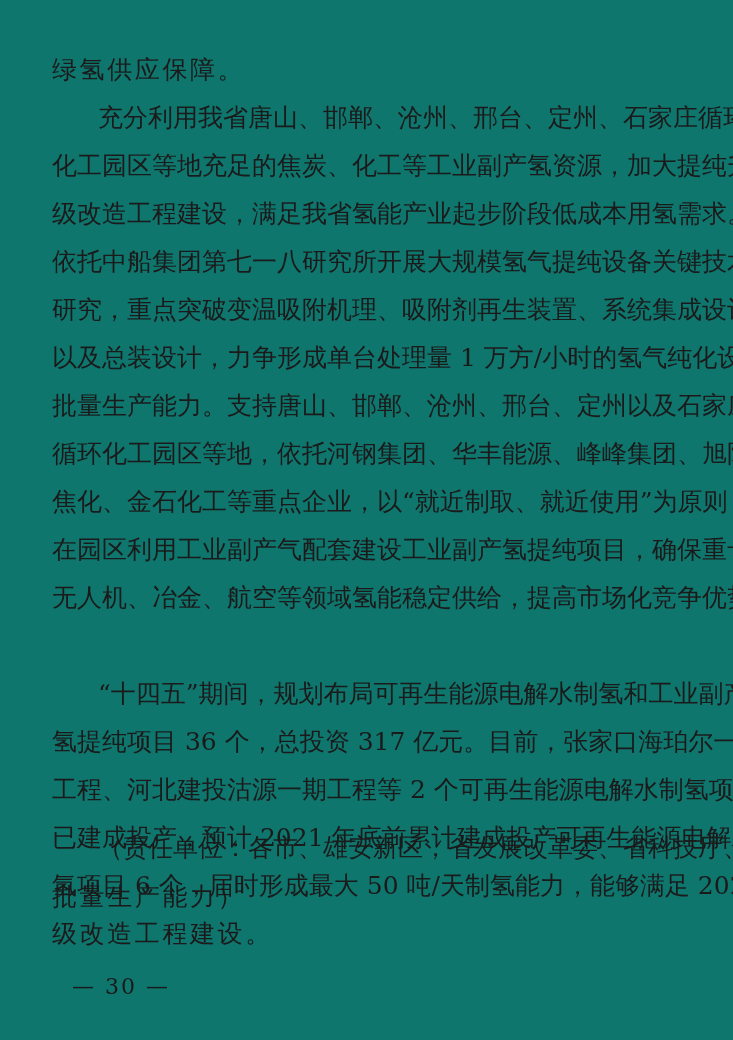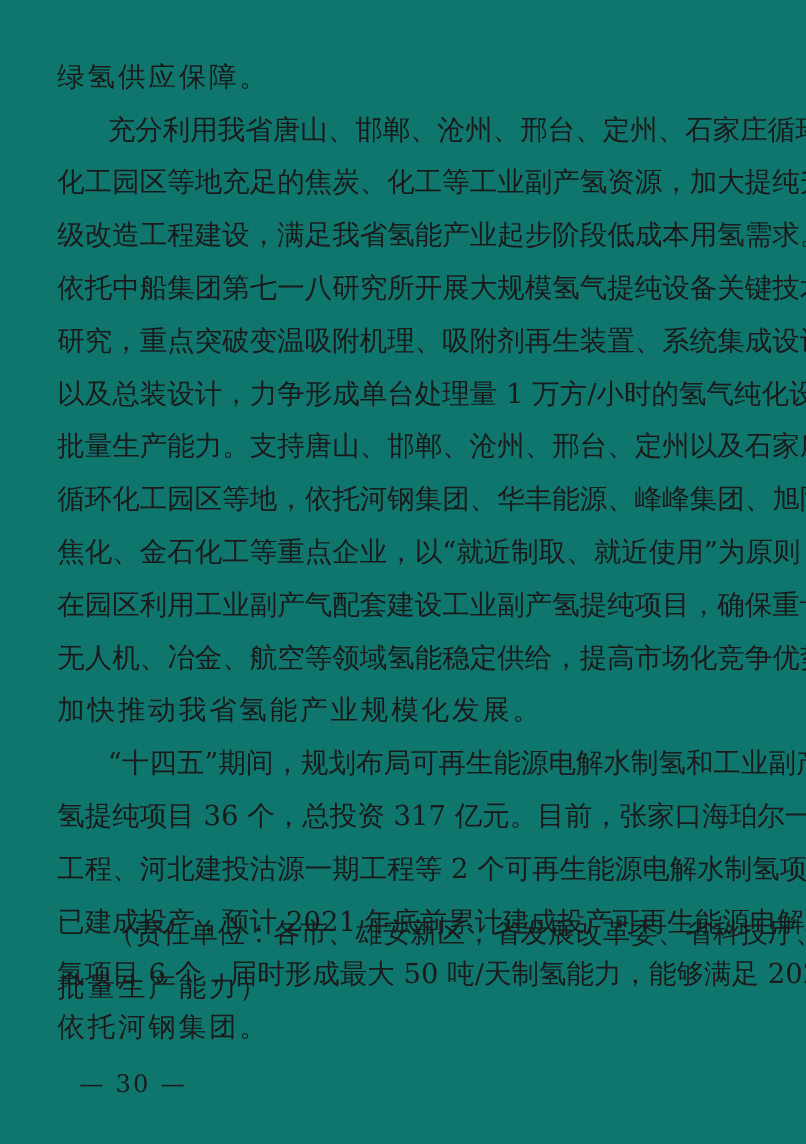--- a/index.html
+++ b/index.html
@@ -22,28 +22,27 @@
   <div class="line just" style="top:149px;">化工园区等地充足的焦炭、化工等工业副产氢资源，加大提纯升</div>
   <div class="line just" style="top:197px;">级改造工程建设，满足我省氢能产业起步阶段低成本用氢需求。</div>
   <div class="line just" style="top:245px;">依托中船集团第七一八研究所开展大规模氢气提纯设备关键技术</div>
   <div class="line just" style="top:293px;">研究，重点突破变温吸附机理、吸附剂再生装置、系统集成设计</div>
   <div class="line just" style="top:341px;">以及总装设计，力争形成单台处理量 1 万方/小时的氢气纯化设备</div>
   <div class="line just" style="top:389px;">批量生产能力。支持唐山、邯郸、沧州、邢台、定州以及石家庄</div>
   <div class="line just" style="top:437px;">循环化工园区等地，依托河钢集团、华丰能源、峰峰集团、旭阳</div>
   <div class="line just" style="top:485px;">焦化、金石化工等重点企业，以“就近制取、就近使用”为原则，</div>
   <div class="line just" style="top:533px;">在园区利用工业副产气配套建设工业副产氢提纯项目，确保重卡、</div>
   <div class="line just" style="top:581px;">无人机、冶金、航空等领域氢能稳定供给，提高市场化竞争优势，</div>
-  <div class="line" style="top:629px;">加快推动我省氢能产业规模化发展。</div>
 
   <div class="line just" style="top:677px; left:98px; width:584px;">“十四五”期间，规划布局可再生能源电解水制氢和工业副产</div>
   <div class="line just" style="top:725px;">氢提纯项目 36 个，总投资 317 亿元。目前，张家口海珀尔一期</div>
   <div class="line just" style="top:773px;">工程、河北建投沽源一期工程等 2 个可再生能源电解水制氢项目</div>
   <div class="line just" style="top:821px;">已建成投产，预计 2021 年底前累计建成投产可再生能源电解水制</div>
   <div class="line just" style="top:869px;">氢项目 6 个，届时形成最大 50 吨/天制氢能力，能够满足 2022 年</div>
-  <div class="line" style="top:917px;">依托河钢集团。</div>
+  <div class="line" style="top:917px;">级改造工程建设。</div>
 <div class="line just" style="top: 831px; left: 98px; width: 584px;">（责任单位：各市、雄安新区，省发展改革委、省科技厅、</div>
     <div class="line" style="top: 880px;">批量生产能力）</div>
   </div>
 
 <style>
   
 </style>
 
 <div id="resp-block">
   

